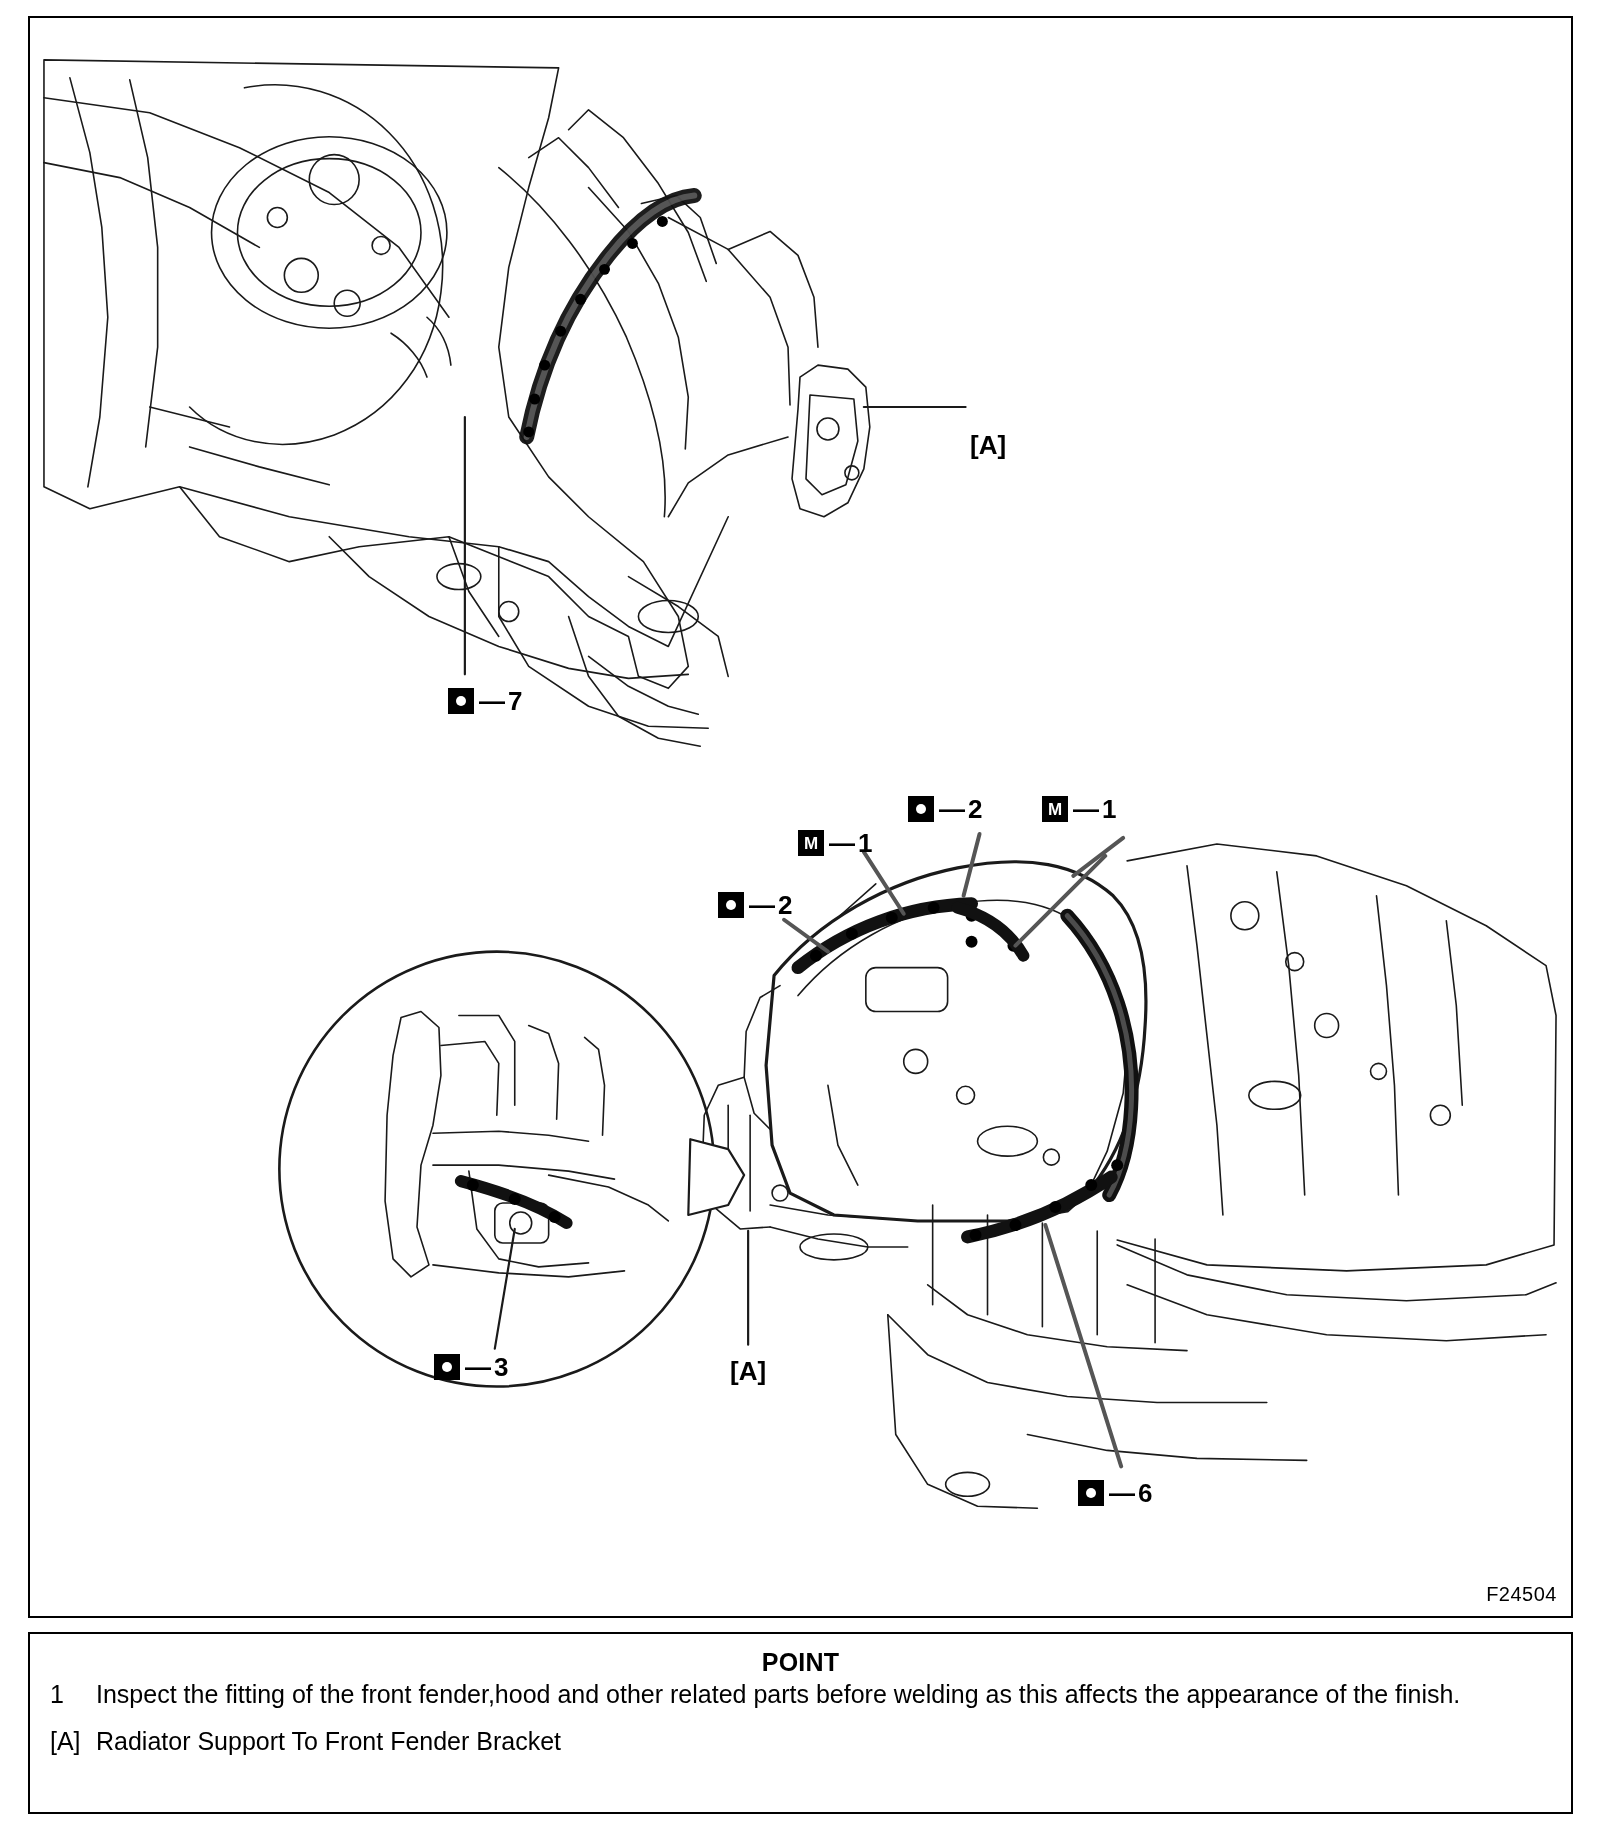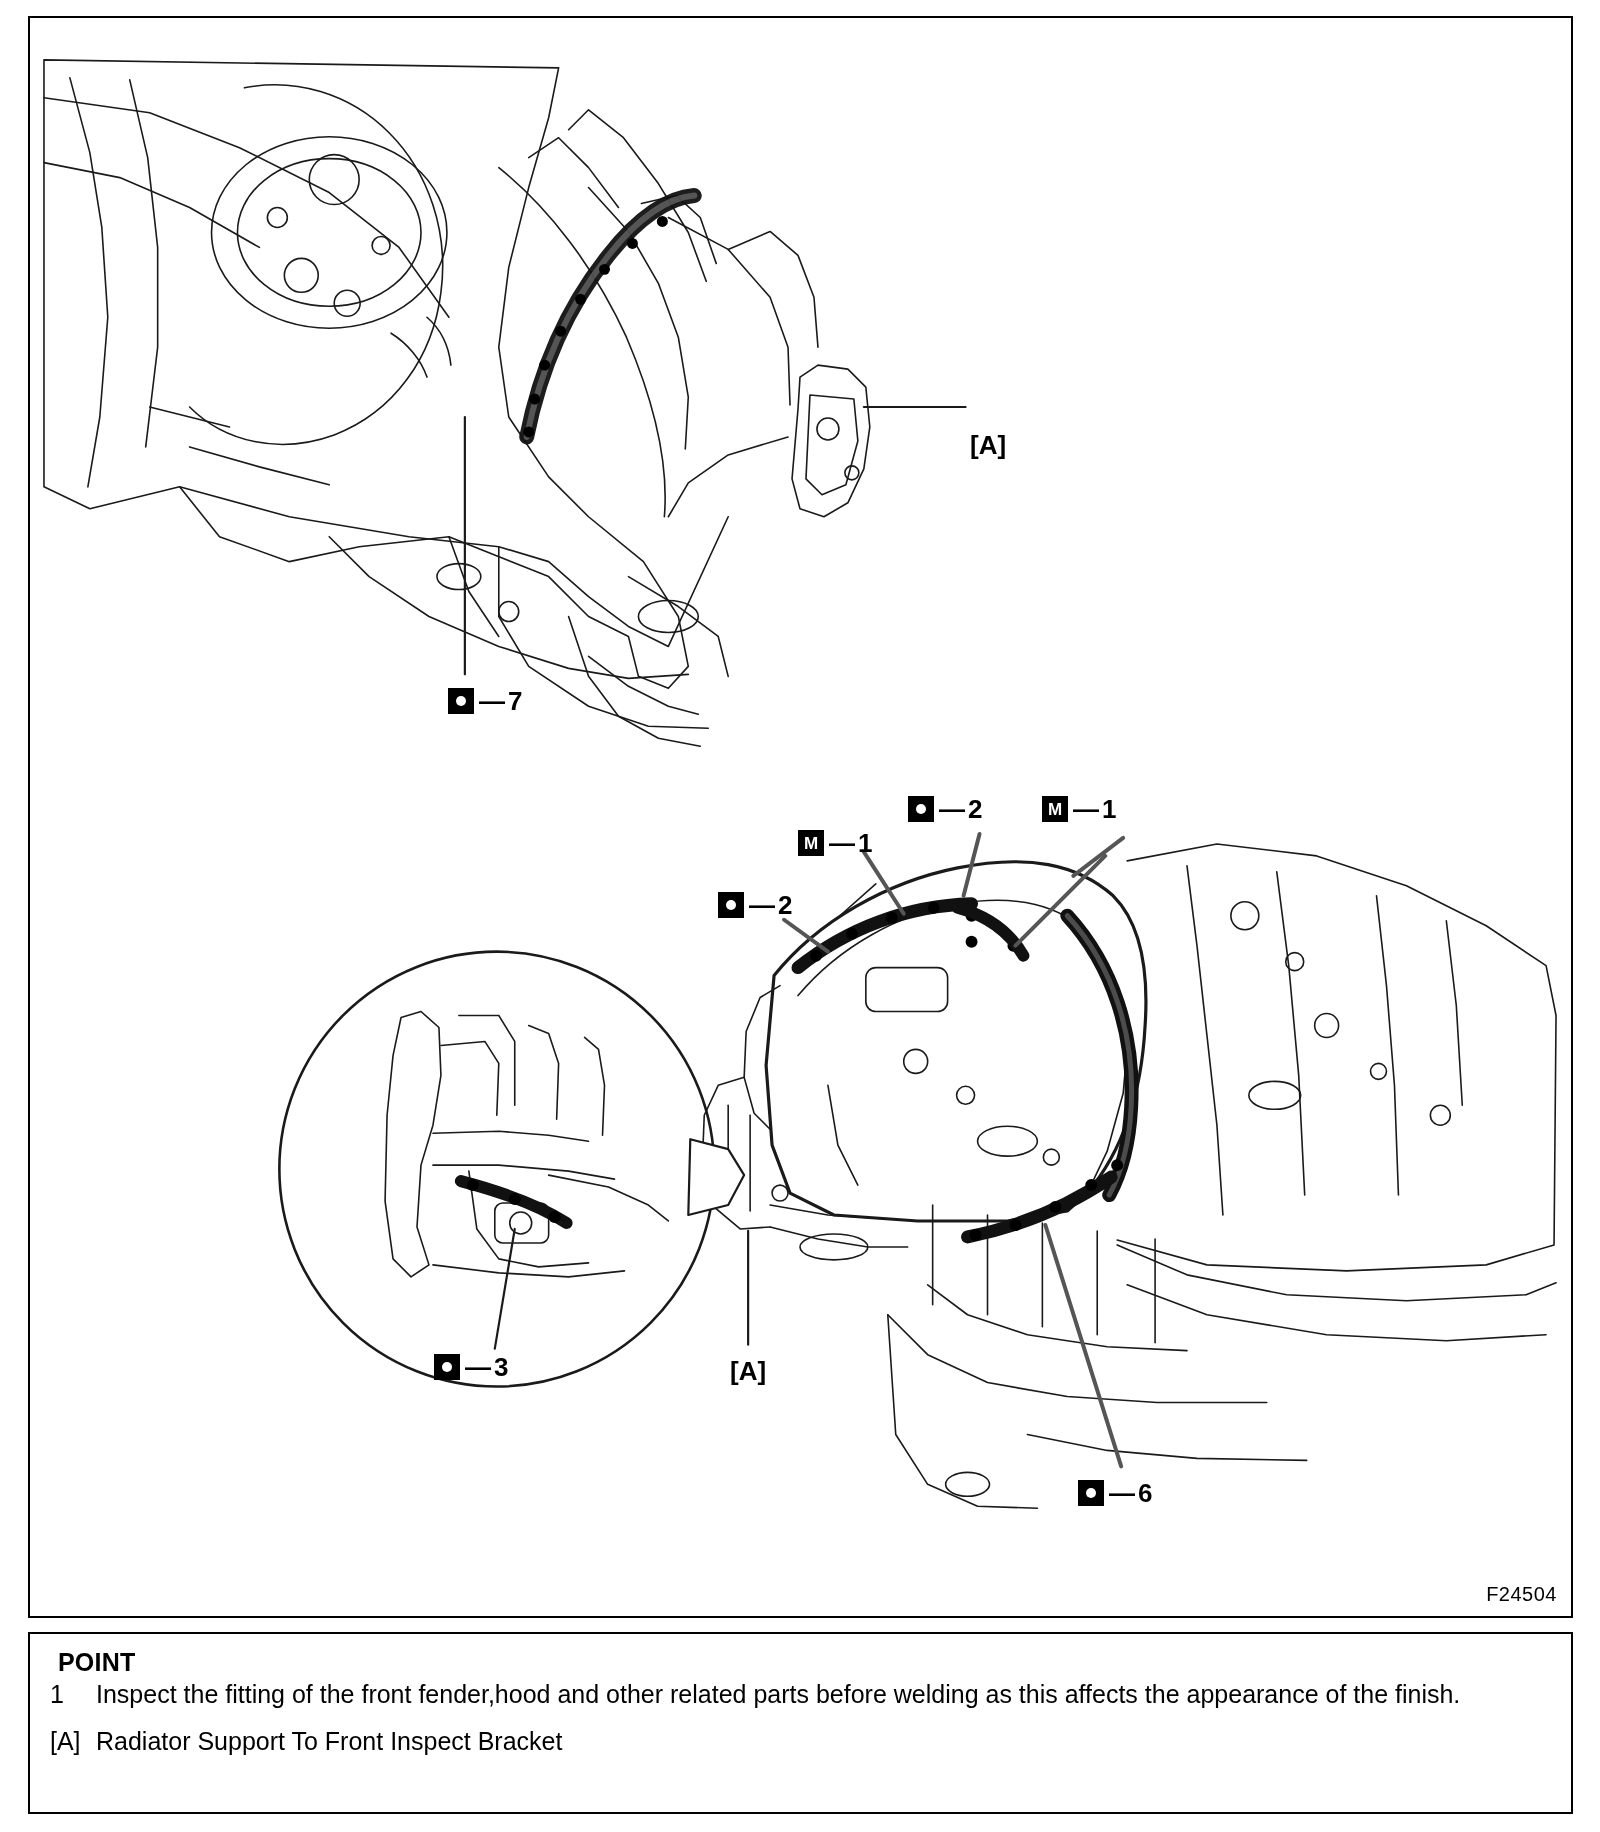--- a/index.html
+++ b/index.html
@@ -99,22 +99,23 @@
     top: 1632px;
     width: 1545px;
     height: 182px;
     border: 2px solid #000;
     box-sizing: border-box;
     padding: 14px 20px 0 20px;
   }
   .notes-head {
     font-size: 25px;
     font-weight: 700;
-    margin: 0 0 2px 8px;
+    margin: 0 0 2px 0;
     letter-spacing: 0.2px;
+    text-align: center;
   }
   .notes-row {
     display: flex;
     align-items: flex-start;
     font-size: 25px;
     line-height: 1.22;
   }
   .notes-num {
     width: 46px;
     flex: 0 0 46px;
@@ -362,17 +363,17 @@
 
   <div class="notes">
     <div class="notes-head">POINT</div>
     <div class="notes-row">
       <div class="notes-num">1</div>
       <div class="notes-text">Inspect the fitting of the front fender,hood and other related parts before welding as this affects the appearance of the finish.</div>
     </div>
     <div class="gap"></div>
     <div class="notes-row">
       <div class="notes-num">[A]</div>
-      <div class="notes-text">Radiator Support To Front Inspect Bracket</div>
+      <div class="notes-text">Radiator Support To Front Fender Bracket</div>
     </div>
   </div>
 
 </div>
 
 </body></html>

